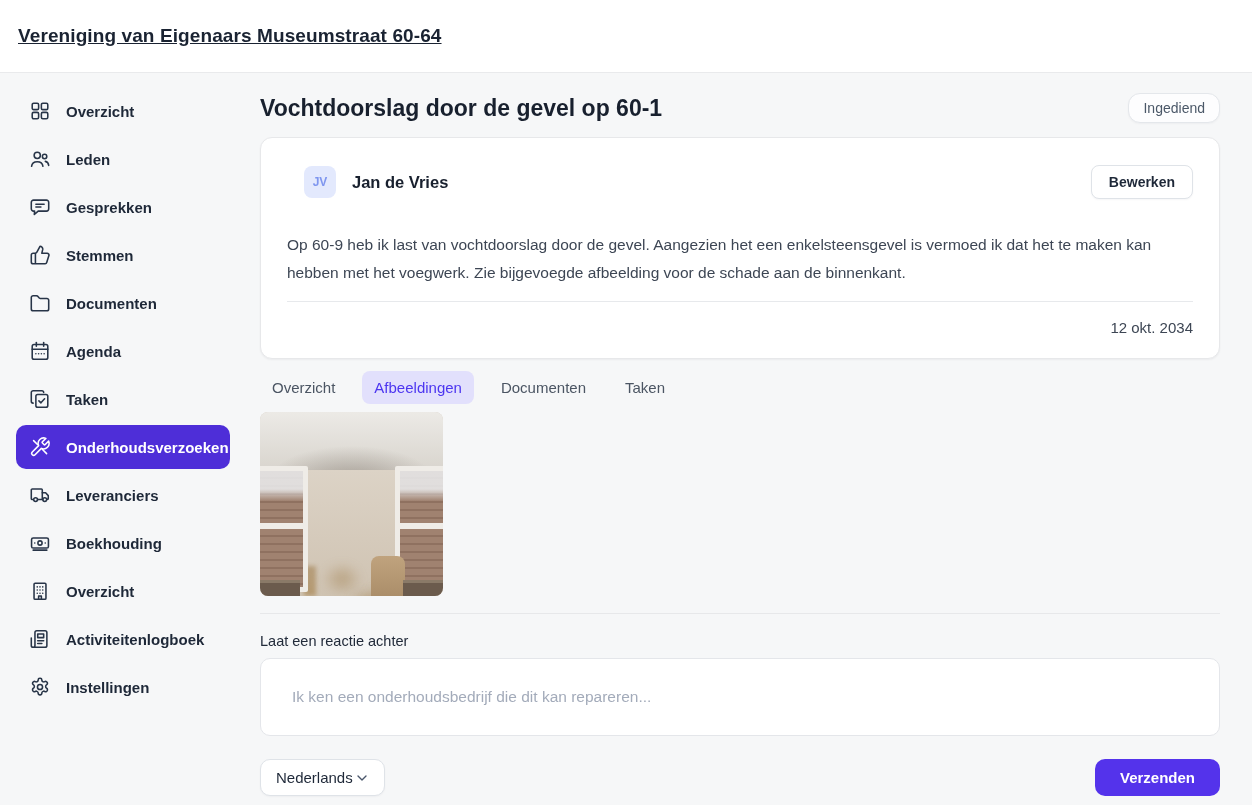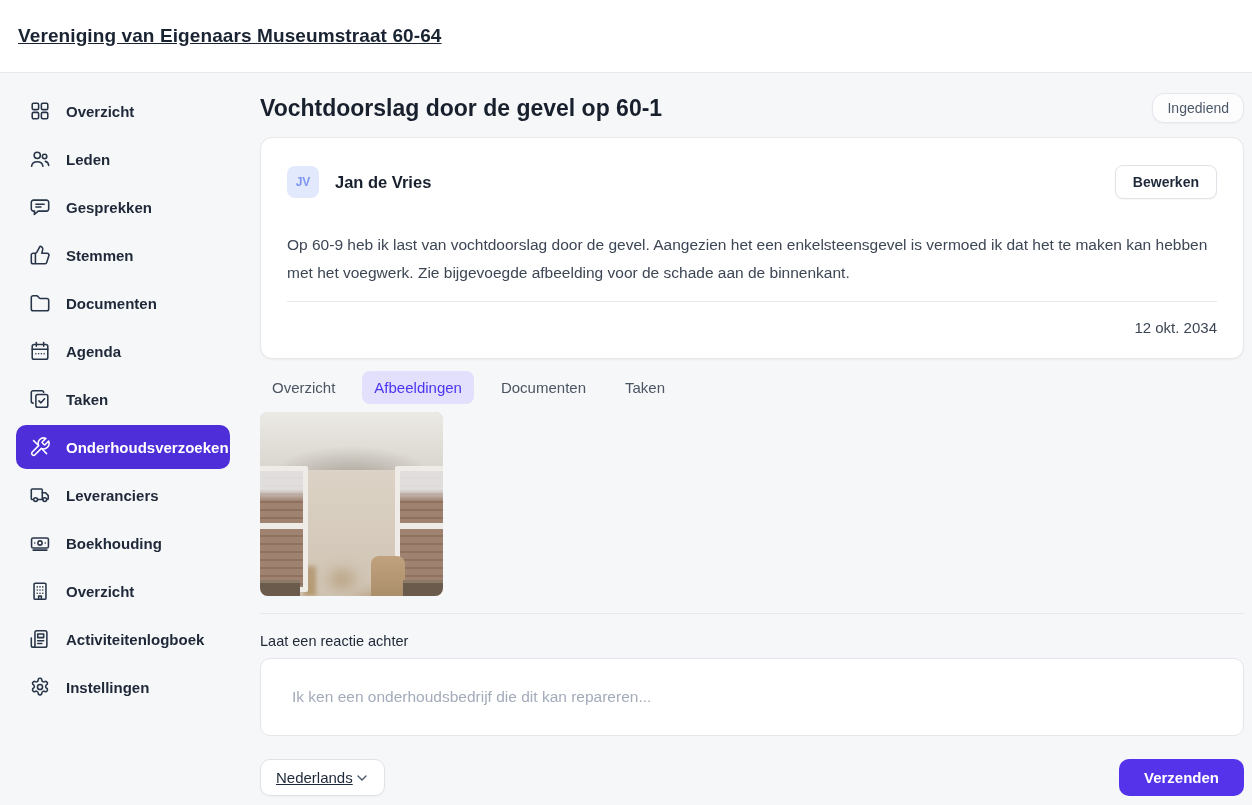--- a/index.html
+++ b/index.html
@@ -11,28 +11,28 @@
   .app-title { font-size:19px; font-weight:700; color:#1a2332; letter-spacing:.1px;text-decoration:underline; }
 
   
   .layout { display:flex; height:732px; }
   .sidebar { width:244px; flex:0 0 244px; padding:16px 14px 0 16px; }
   .nav-item { display:flex; align-items:center; gap:15px; height:44px; margin-bottom:4px; padding:0 13px; border-radius:10px; font-size:15px; font-weight:600; color:#1e2838; cursor:pointer; }
   .nav-item svg { width:22px; height:22px; stroke:#283548; fill:none; stroke-width:1.7; stroke-linecap:round; stroke-linejoin:round; flex:0 0 22px; }
   .nav-item.active { background:#4e2ed8; color:#fff; }
   .nav-item.active svg { stroke:#fff; }
 
-  .main { flex:1; padding:20px 8px 0 16px; }
+  .main { flex:1; padding:20px 32px 0 16px; }
   .page-head { display:flex; align-items:center; justify-content:space-between; }
   .page-title { font-size:23px; font-weight:700; color:#18202e; }
   .status-badge { background:#fdfdfe; border:1px solid #e4e7eb; border-radius:12px; padding:6px 14px; font-size:14px; color:#4b5868; box-shadow:0 1px 2px rgba(16,24,40,.04); }
 
   
   .card { margin-top:14px; background:#fff; border:1px solid #e7e8ea; border-radius:12px; box-shadow:0 1px 2px rgba(16,24,40,.05); padding:27px 26px 22px; }
-  .card-head { display:flex; align-items:center; }
+  .card-head { display:flex; align-items:center;margin-left:17px; }
   .avatar { width:32px; height:32px; border-radius:8px; background:#e3e9fd; color:#7f96ef; font-size:12px; font-weight:600; display:flex; align-items:center; justify-content:center; }
   .author-name { margin-left:16px; font-size:16.5px; font-weight:700; color:#18202e; flex:1; }
   .edit-btn { background:#fff; border:1px solid #dfe3e8; border-radius:8px; padding:8px 17px; font-size:14px; font-weight:600; color:#1e2838; cursor:pointer; box-shadow:0 1px 2px rgba(16,24,40,.04); font-family:inherit; }
   .card-body { margin-top:32px; font-size:15.5px; line-height:28px; color:#3d4654; max-width:925px; }
   .card-divider { margin-top:14px; border:none; border-top:1px solid #e7e9ec; }
   .card-date { margin-top:17px; text-align:right; font-size:15px; color:#3d4654; }
 
   
   .tabs { display:flex; gap:15px; margin-top:12px; align-items:center; }
   .tab { padding:8px 12px; font-size:15px; color:#4b5563; border-radius:8px; cursor:pointer; background:transparent; border:none; font-family:inherit; }
@@ -63,21 +63,21 @@
   .chair { position:absolute; right:38px; bottom:0; width:34px; height:40px; background:linear-gradient(#c0a37e,#ab8e6a); border-radius:8px 8px 0 0; }
 
   .section-divider { margin-top:17px; border:none; border-top:1px solid #e7e8ea; }
 
   
   .comment-label { margin-top:19px; font-size:14.5px; color:#222b3a; }
   .comment-box { margin-top:9px; width:100%; height:78px; background:#fff; border:1px solid #e4e6ea; border-radius:10px; resize:none; font-family:inherit; font-size:15.5px; color:#1e2838; padding:29px 20px 0 31px; outline:none; }
   .comment-box::placeholder { color:#a3abba; }
 
   .comment-actions { margin-top:19px; display:flex; align-items:center; justify-content:space-between; }
-  .lang-select { display:flex; align-items:center; gap:1px; background:#fff; border:1px solid #dfe3e8; border-radius:10px; padding:9px 14px 9px 15px; font-size:15px; color:#1e2838; cursor:pointer; box-shadow:0 1px 2px rgba(16,24,40,.04); font-family:inherit;text-decoration:underline; }
+  .lang-select { display:flex; align-items:center; gap:1px; background:#fff; border:1px solid #dfe3e8; border-radius:10px; padding:9px 14px 9px 15px; font-size:15px; color:#1e2838; cursor:pointer; box-shadow:0 1px 2px rgba(16,24,40,.04); font-family:inherit; }
   .lang-select svg { width:16px; height:16px; stroke:#49556a; fill:none; stroke-width:2; stroke-linecap:round; stroke-linejoin:round; }
   .send-btn { background:#5433eb; color:#fff; border:none; border-radius:10px; padding:10px 25px; font-size:15px; font-weight:600; cursor:pointer; font-family:inherit; }
 </style>
 </head>
 <body>
 
 <header class="app-header">
   <div class="app-title">Vereniging van Eigenaars Museumstraat 60-64</div>
 </header>
 

